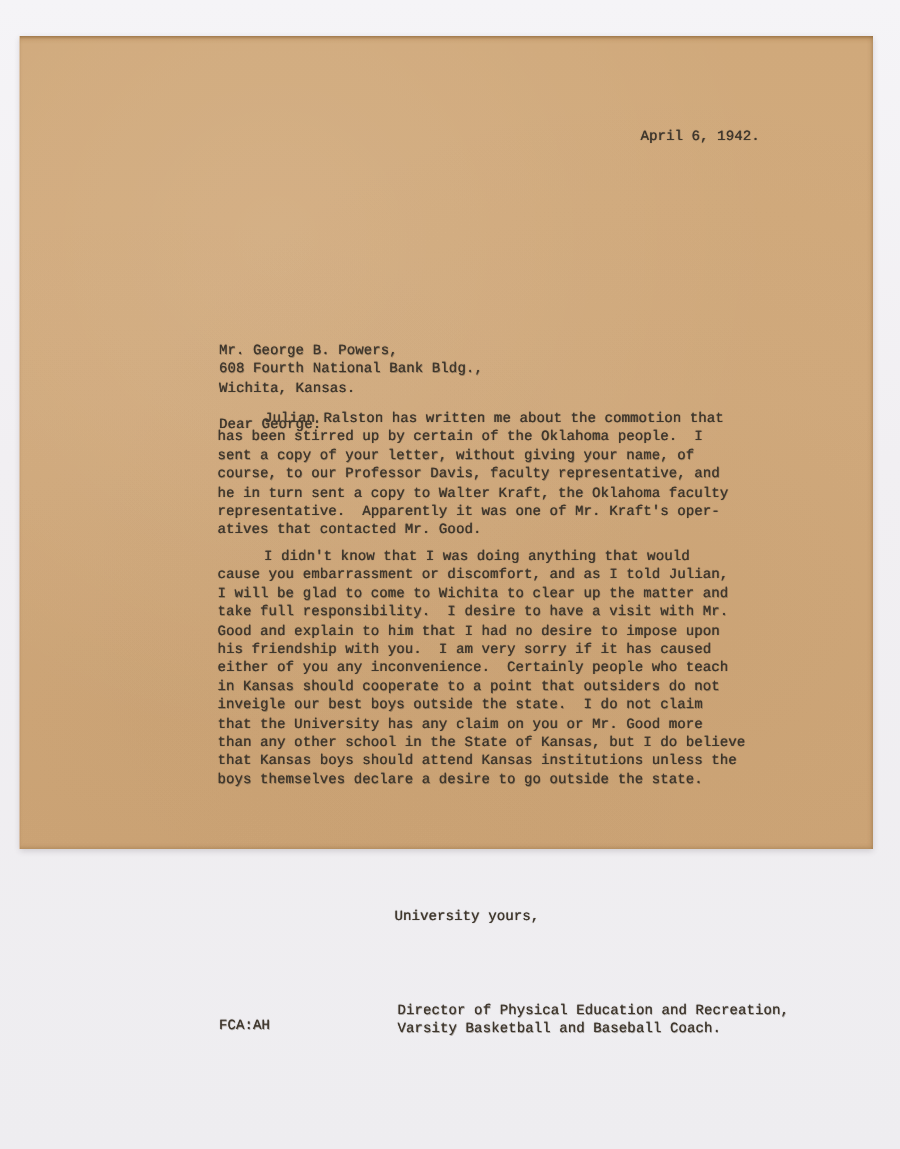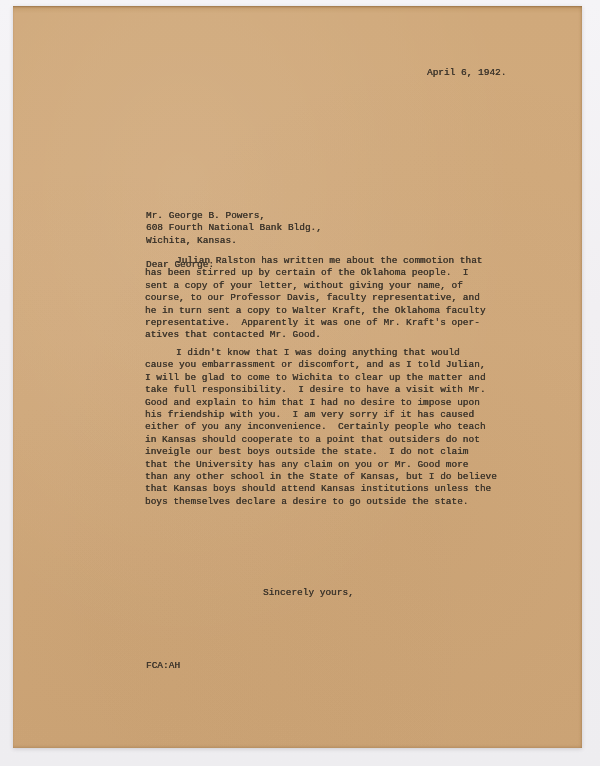--- a/index.html
+++ b/index.html
@@ -13,23 +13,23 @@
   }
   .scan-bg {
     position: relative;
     width: 600px;
     height: 766px;
     background: linear-gradient(180deg, #f5f4f7 0%, #f1eff2 40%, #eeedf0 100%);
   }
   .paper {
     position: absolute;
     left: 13px;
-    top: 6px;
+    top: 24px;
     width: 569px;
-    height: 742px;
+    height: 542px;
     background:
       radial-gradient(ellipse at 30% 25%, rgba(255,255,255,0.07), transparent 60%),
       radial-gradient(ellipse at 75% 70%, rgba(130,90,45,0.06), transparent 65%),
       radial-gradient(ellipse at 15% 85%, rgba(130,90,45,0.05), transparent 55%),
       linear-gradient(180deg, #c59c6b 0%, #d0a97b 1%, #d2ab7e 45%, #cda577 100%);
     box-shadow:
       0 1px 4px rgba(60,50,60,0.18),
       inset 0 2px 2px -1px rgba(125,88,45,0.55),
       inset -2px 0 3px -1px rgba(125,88,45,0.25),
       inset 0 -2px 3px -1px rgba(125,88,45,0.25);
@@ -80,16 +80,18 @@
 take full responsibility.  I desire to have a visit with Mr.
 Good and explain to him that I had no desire to impose upon
 his friendship with you.  I am very sorry if it has caused
 either of you any inconvenience.  Certainly people who teach
 in Kansas should cooperate to a point that outsiders do not
 inveigle our best boys outside the state.  I do not claim
 that the University has any claim on you or Mr. Good more
 than any other school in the State of Kansas, but I do believe
 that Kansas boys should attend Kansas institutions unless the
 boys themselves declare a desire to go outside the state.</div>
-    <div class="typed closing">Sincerely yours,</div>
+    <div class="typed closing">University yours,</div>
+    <div class="typed sig-title">Director of Physical Education and Recreation,
+Varsity Basketball and Baseball Coach.</div>
     <div class="typed initials">FCA:AH</div>
   </div>
 </div>
 
 </body></html>

